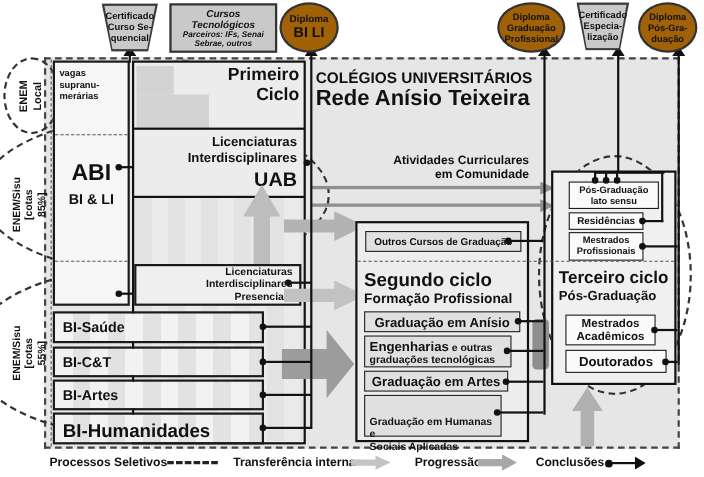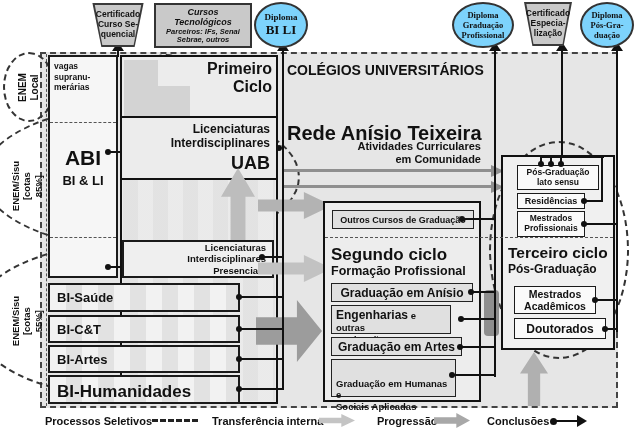--- a/index.html
+++ b/index.html
@@ -8,21 +8,21 @@
   .abs{position:absolute;}
   .pre{white-space:pre-line;}
   .b{font-weight:bold;}
   .ctr{display:flex;align-items:center;justify-content:center;text-align:center;}
   .rt{text-align:right;}
   .box{border:2px solid #1a1a1a;background:#f6f6f6;box-sizing:border-box;}
   .sbox{border:1.5px solid #222;background:#e0e0e0;box-sizing:border-box;}
   .cont{border:2.5px solid #111;box-sizing:border-box;}
   .dashl{border-top:2px dashed #555;height:0;}
   .dashv{border-left:2px dashed #555;width:0;}
-  .ell{border:2px solid #333;border-radius:50%;background:#7dd3fc;box-sizing:border-box;font-family:Liberation Serif, serif;}
+  .ell{border:2px solid #333;border-radius:50%;background:#a16207;box-sizing:border-box;}
   .dell{border:2px dashed #333;border-radius:50%;background:transparent;box-sizing:border-box;}
   .hl{background:#111;height:2px;}
   .vl{background:#111;width:2px;}
   .dot{width:6px;height:6px;border-radius:50%;background:#111;}
   .headup{width:12px;height:9px;background:#111;clip-path:polygon(50% 0,100% 100%,0 100%);}
   .headr{width:10px;height:12px;background:#111;clip-path:polygon(0 0,100% 50%,0 100%);}
   .gheadr{background:#8f8f8f;clip-path:polygon(0 0,100% 50%,0 100%);}
   .arrowR{clip-path:polygon(0 28%,62% 28%,62% 0,100% 50%,62% 100%,62% 72%,0 72%);}
   .arrowU{clip-path:polygon(28% 100%,28% 40%,0 40%,50% 0,100% 40%,72% 40%,72% 100%);}
   .stripes{background:repeating-linear-gradient(90deg,#d9d9d9 0 15px,#e9e9e9 15px 30px);}
@@ -88,21 +88,21 @@
   <div class="abs box bistripe" style="left:48px;top:283px;width:192px;height:29px;"></div>
   <div class="abs b" style="left:57px;top:290px;font-size:13px;">BI-Saúde</div>
   <div class="abs box bistripe" style="left:48px;top:315px;width:192px;height:28px;"></div>
   <div class="abs b" style="left:57px;top:322px;font-size:13px;">BI-C&amp;T</div>
   <div class="abs box bistripe" style="left:48px;top:345px;width:192px;height:28px;"></div>
   <div class="abs b" style="left:57px;top:352px;font-size:13px;">BI-Artes</div>
   <div class="abs box bistripe" style="left:48px;top:375px;width:192px;height:29px;"></div>
   <div class="abs b" style="left:57px;top:382px;font-size:17px;text-align:center;">BI-Humanidades</div>
 
   <div class="abs b" style="left:287px;top:62px;font-size:14px;">COLÉGIOS UNIVERSITÁRIOS</div>
-  <div class="abs b" style="left:287px;top:78px;font-size:20px;margin-top:44px;">Rede Anísio Teixeira</div>
+  <div class="abs b" style="left:287px;top:78px;font-size:20px;">Rede Anísio Teixeira</div>
 
   <div class="abs pre b rt" style="left:335px;top:140px;width:146px;font-size:11px;line-height:1.2;">Atividades Curriculares
 em Comunidade</div>
 
   <div class="abs arrowU" style="left:221px;top:168px;width:34px;height:72px;background:#bdbdbd;"></div>
   <div class="abs arrowR" style="left:258px;top:192px;width:74px;height:27px;background:#b3b3b3;"></div>
   <div class="abs arrowR" style="left:258px;top:255px;width:74px;height:27px;background:#c2c2c2;"></div>
   <div class="abs arrowR" style="left:256px;top:300px;width:66px;height:62px;background:#9c9c9c;"></div>
   <div class="abs arrowU" style="left:520px;top:352px;width:28px;height:54px;background:#b0b0b0;"></div>
   <div class="abs" style="left:484px;top:290px;width:15px;height:46px;background:#8e8e8e;border-radius:4px;"></div>
@@ -110,21 +110,21 @@
   <div class="abs" style="left:283px;top:169px;width:210px;height:3px;background:#8f8f8f;"></div>
   <div class="abs gheadr" style="left:491px;top:165px;width:13px;height:12px;"></div>
   <div class="abs" style="left:283px;top:185px;width:210px;height:3px;background:#8f8f8f;"></div>
   <div class="abs gheadr" style="left:491px;top:181px;width:13px;height:12px;"></div>
 
   <div class="abs cont" style="left:323px;top:201px;width:158px;height:201px;background:#ededed;"></div>
   <div class="abs sbox ctr b" style="left:332px;top:210px;width:142px;height:19px;font-size:9px;">Outros Cursos de Graduação</div>
   <div class="abs b" style="left:331px;top:245px;font-size:17px;">Segundo ciclo</div>
   <div class="abs b" style="left:331px;top:264px;font-size:12.5px;">Formação Profissional</div>
   <div class="abs sbox ctr b" style="left:331px;top:283px;width:142px;height:19px;font-size:12px;">Graduação em Anísio</div>
-  <div class="abs sbox" style="left:331px;top:305px;width:120px;height:29px;padding:2px 4px;font-size:9.5px;line-height:1.2;">
+  <div class="abs sbox" style="left:331px;top:305px;width:134px;height:29px;padding:2px 4px;font-size:9.5px;line-height:1.2;">
     <span class="b" style="font-size:12px;">Engenharias</span><span class="b"> e outras</span><br>
     <span class="b">graduações tecnológicas</span>
   </div>
   <div class="abs sbox ctr b" style="left:331px;top:337px;width:131px;height:19px;font-size:12px;">Graduação em Artes</div>
   <div class="abs sbox pre b" style="left:331px;top:359px;width:125px;height:27px;padding:18px 4px;font-size:9.5px;line-height:1.2;">Graduação em Humanas e
 Sociais Aplicadas</div>
 
   <div class="abs cont" style="left:501px;top:155px;width:114px;height:195px;background:#f0f0f0;"></div>
   <div class="abs box ctr pre b" style="left:517px;top:165px;width:82px;height:25px;font-size:8.5px;line-height:1.15;border-width:1.5px;background:#fafafa;">Pós-Graduação
 lato sensu</div>

